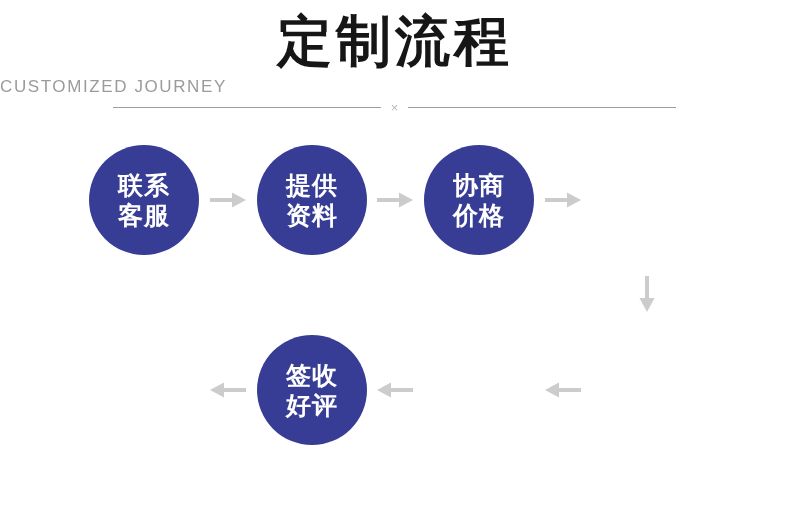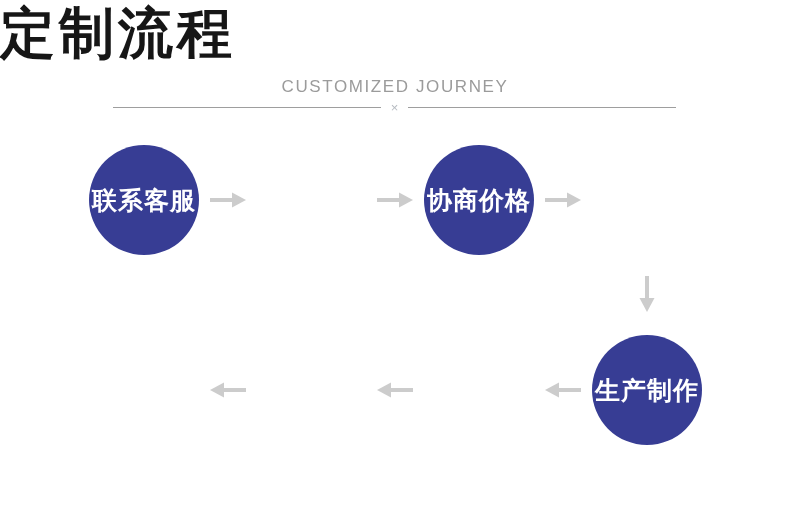--- a/index.html
+++ b/index.html
@@ -1,37 +1,37 @@
 <!DOCTYPE html>
 <html><head>
 <meta charset="utf-8">
 <style>
   html,body{margin:0;padding:0;background:#fff;}
   .page{
     position:relative;width:790px;height:509px;background:#ffffff;overflow:hidden;
     font-family:"Liberation Sans","DejaVu Sans",sans-serif;
   }
   .title{
-    position:absolute;top:2px;left:0;width:100%;
+    position:absolute;top:10px;left:0;width:100%;text-align:center;
     font-size:55px;line-height:62px;font-weight:900;letter-spacing:4px;color:#161616;
   }
   .subtitle{
-    position:absolute;top:77px;left:0;width:100%;text-align:center;
+    position:absolute;top:77px;left:0;width:100%;text-align:left;
     font-size:17px;line-height:19px;font-weight:400;letter-spacing:1.6px;color:#9b9b9b;
   }
   .divider{
     position:absolute;top:100px;left:113px;width:563px;height:14px;
     display:flex;align-items:center;
   }
   .divider .line{flex:1;height:1px;background:#9e9e9e;}
   .divider .mark{margin:0 10px;font-size:13px;line-height:13px;color:#b6bbc1;}
   .circle{
     position:absolute;width:110px;height:110px;border-radius:50%;
     background:#373d94;color:#ffffff;
-    display:flex;flex-direction:row;align-items:center;justify-content:center;
+    display:flex;flex-direction:column;align-items:center;justify-content:center;
     font-size:25px;font-weight:bold;line-height:30px;text-align:center;letter-spacing:1px;
   }
   .r1{top:145px;} .r2{top:335px;}
   .c1{left:89px;} .c2{left:257px;} .c3{left:424px;} .c4{left:592px;}
   .arrow{position:absolute;width:36px;height:16px;}
   .a1{left:210px;} .a2{left:377px;} .a3{left:545px;}
   .ar1{top:192px;} .ar2{top:382px;}
   .arrow-down{position:absolute;width:16px;height:36px;left:639px;top:276px;}
   .arrow svg,.arrow-down svg{display:block;}
 </style>
@@ -45,20 +45,24 @@
 
   <div class="divider">
     <span class="line"></span>
     <span class="mark">×</span>
     <span class="line"></span>
   </div>
 
   <div class="circle r1 c1">
     <div>联系</div>
     <div>客服</div>
+  </div>
+  <div class="circle r1 c2">
+    <div>提供</div>
+    <div>资料</div>
   </div>
   <div class="circle r1 c3">
     <div>协商</div>
     <div>价格</div>
   </div>
 
   <div class="arrow ar1 a1">
     <svg width="36" height="16" viewBox="0 0 36 16">
         <rect x="0" y="6" width="23" height="4" fill="#cccccc"></rect>
         <polygon points="22,0.5 36,8 22,15.5" fill="#cccccc"></polygon>
@@ -77,23 +81,23 @@
       </svg>
   </div>
 
   <div class="arrow-down">
     <svg width="16" height="36" viewBox="0 0 16 36">
         <rect x="6" y="0" width="4" height="23" fill="#cccccc"></rect>
         <polygon points="0.5,22 8,36 15.5,22" fill="#cccccc"></polygon>
       </svg>
   </div>
 
-  <div class="circle r2 c4">
-    <div>生产</div>
-    <div>制作</div>
+  <div class="circle r2 c2">
+    <div>签收</div>
+    <div>好评</div>
   </div>
 
   <div class="arrow ar2 a1">
     <svg width="36" height="16" viewBox="0 0 36 16">
         <rect x="13" y="6" width="23" height="4" fill="#cccccc"></rect>
         <polygon points="14,0.5 0,8 14,15.5" fill="#cccccc"></polygon>
       </svg>
   </div>
   <div class="arrow ar2 a2">
     <svg width="36" height="16" viewBox="0 0 36 16">

